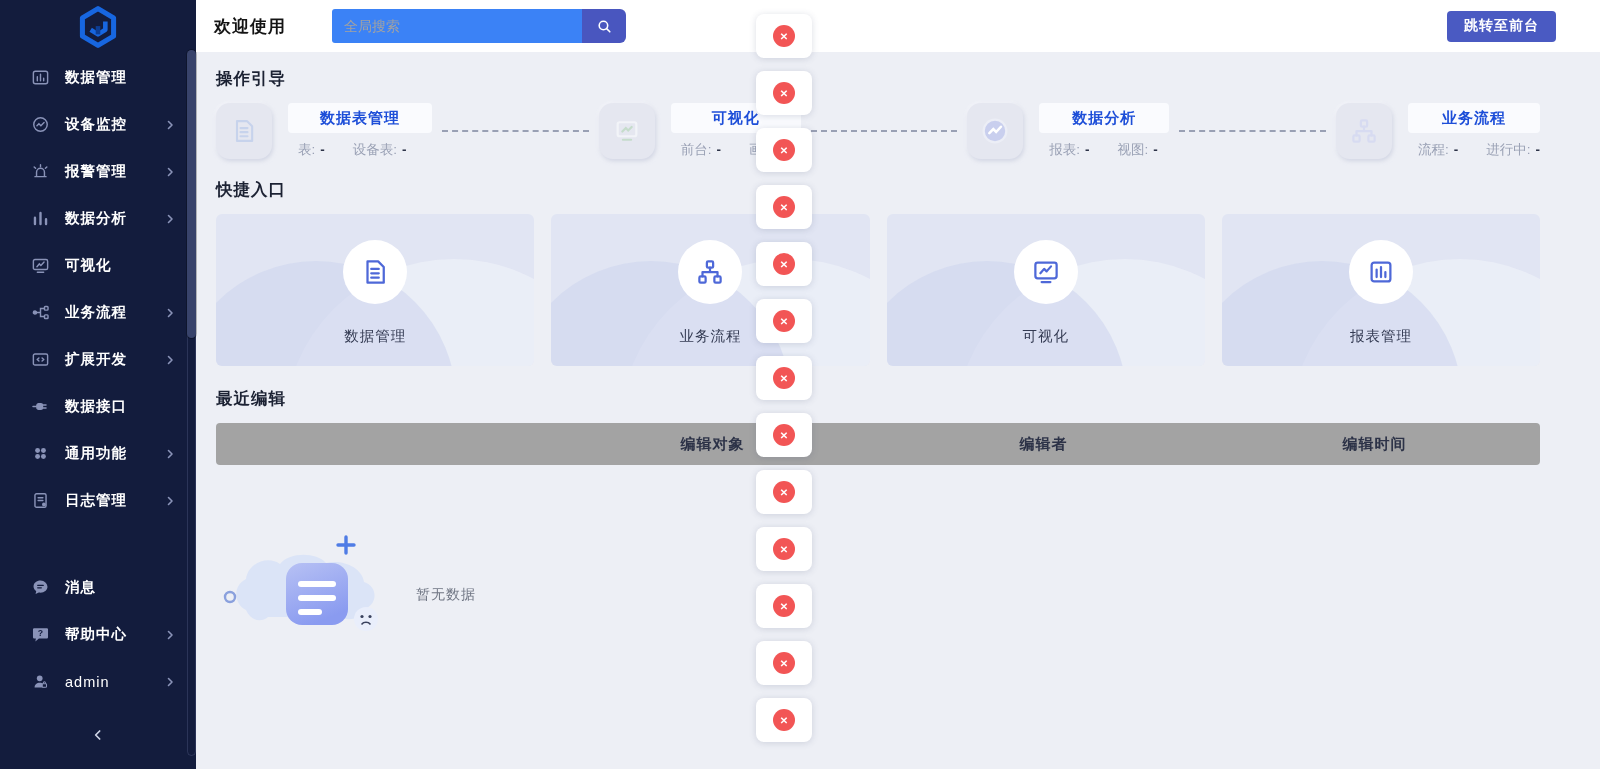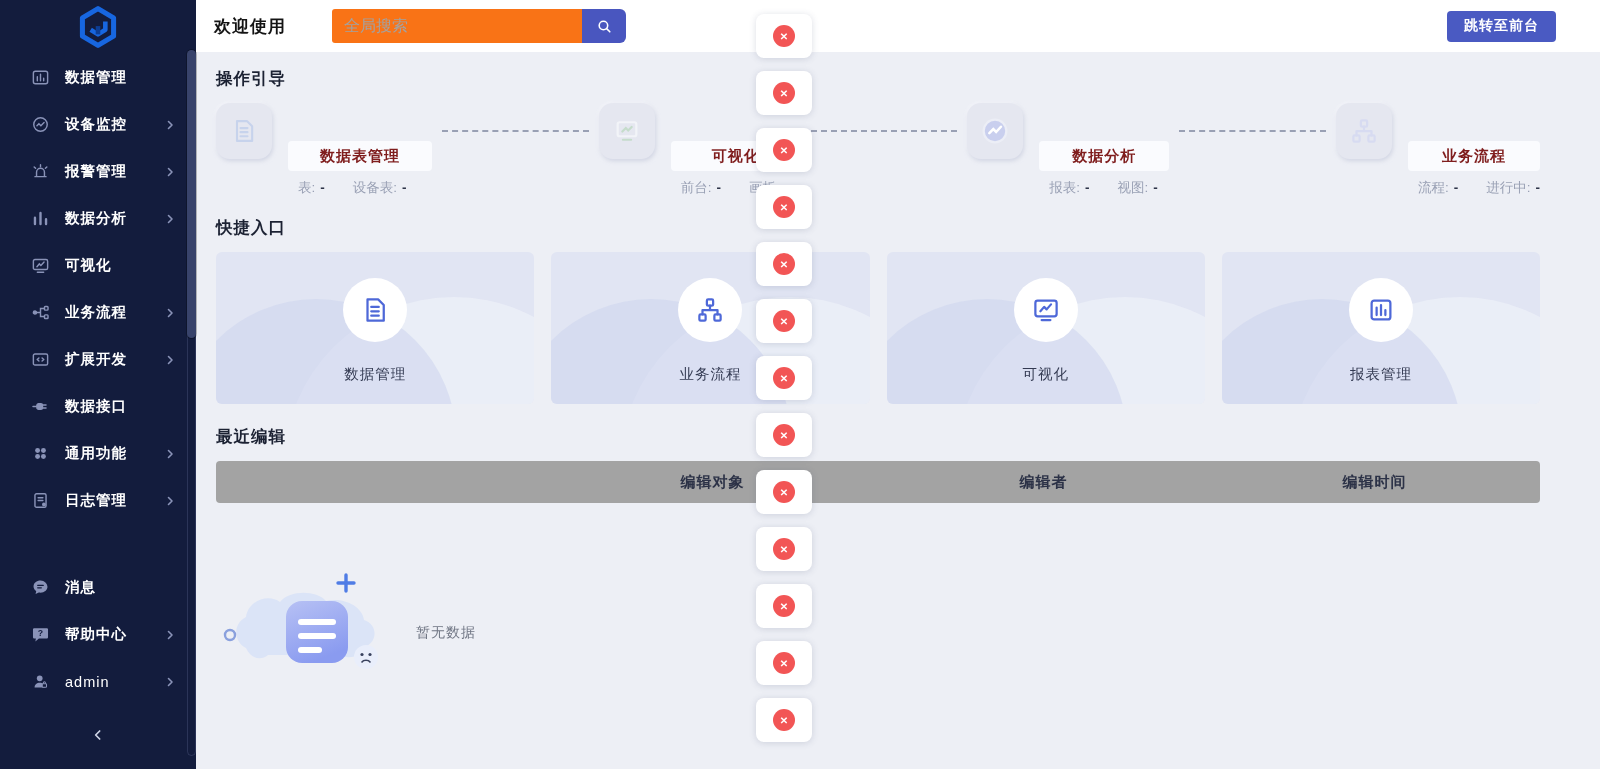--- a/index.html
+++ b/index.html
@@ -17,34 +17,34 @@
   .menu-footer { margin-top:40px; }
   .collapse-bar { margin-top:12px; height:36px; display:flex; align-items:center; justify-content:center; cursor:pointer; }
   .scroll-track { position:absolute; top:50px; right:0; width:9px; height:706px; border-radius:5px; border:1px solid rgba(130,142,185,0.22); }
   .scroll-thumb { position:absolute; top:50px; right:0; width:9px; height:288px; border-radius:5px; background:#38436b; box-shadow:0 0 0 1px rgba(0,0,0,0.25); }
 
   
   .main { flex:1; position:relative; display:flex; flex-direction:column; }
   .topbar { height:52px; background:#ffffff; display:flex; align-items:center; padding:0 44px 0 18px; flex-shrink:0;gap:34px; }
   .welcome { font-size:17px; font-weight:bold; color:#141414; letter-spacing:1px; }
   .search-box { display:flex; margin-left:12px; }
-  .search-input { width:250px; height:34px; background:#f97316; border:none; outline:none; padding:0 12px; font-size:16px; color:#333; border-radius:3px 0 0 3px; font-family:"Liberation Sans", sans-serif; }
+  .search-input { width:250px; height:34px; background:#3b82f6; border:none; outline:none; padding:0 12px; font-size:14px; color:#333; border-radius:3px 0 0 3px; font-family:"Liberation Sans", sans-serif; }
   .search-input::placeholder { color:#a2a2a2; }
   .search-btn { width:44px; height:34px; background:#4956bf; border:none; border-radius:0 6px 6px 0; display:flex; align-items:center; justify-content:center; cursor:pointer; }
   .jump-btn { margin-left:auto; height:31px; padding:0 17px; background:#4a5ac2; color:#fff; border:none; border-radius:4px; font-size:14px; font-weight:bold; cursor:pointer; font-family:"Liberation Sans", sans-serif; letter-spacing:1px; }
 
   .content { flex:1; padding:16px 60px 0 20px; position:relative; }
   .section-title { font-size:16.5px; font-weight:bold; color:#1c2233; margin-bottom:13px; letter-spacing:1px; }
 
   
   .steps { display:flex; align-items:flex-start; margin-bottom:20px; }
   .step { display:flex; }
   .step-icon { width:56px; height:56px; border-radius:14px; background:#e5e7f0; box-shadow:1px 2px 4px rgba(190,195,215,0.6), -1px -1px 3px #f6f7fb; display:flex; align-items:center; justify-content:center; flex-shrink:0; }
   .step-info { display:flex; flex-direction:column; margin-left:16px; }
-  .step-pill { height:30px; min-width:130px; background:#fafbfe; border-radius:4px; display:flex; align-items:center; justify-content:center; padding:0 32px; font-size:15px; font-weight:bold; color:#7f1d1d; letter-spacing:1px;margin-top:38px; }
+  .step-pill { height:30px; min-width:130px; background:#fafbfe; border-radius:4px; display:flex; align-items:center; justify-content:center; padding:0 32px; font-size:15px; font-weight:bold; color:#1d4ed8; letter-spacing:1px; }
   .step-stats { display:flex; gap:28px; margin-top:8px; padding-left:10px; font-size:13.5px; color:#9aa1b5; }
   .stat-value { color:#2d3348; font-weight:bold; margin-left:5px; }
   .connector { flex:1; min-width:80px; border-top:2px dashed #99a0b4; margin:27px 10px 0; }
 
   
   .cards { display:flex; gap:17px; margin-bottom:22px; }
   .card { flex:1; height:152px; border-radius:6px; background:#e1e5f3; position:relative; overflow:hidden; cursor:pointer; }
   .card::before { content:""; position:absolute; width:340px; height:340px; border-radius:50%; background:rgba(247,249,253,0.45); right:-90px; top:45px; }
   .card::after { content:""; position:absolute; width:280px; height:280px; border-radius:50%; background:rgba(206,213,238,0.6); left:-40px; bottom:-175px; }
   .card-circle { width:64px; height:64px; border-radius:50%; background:#ffffff; margin:26px auto 0; display:flex; align-items:center; justify-content:center; position:relative; z-index:2; }

